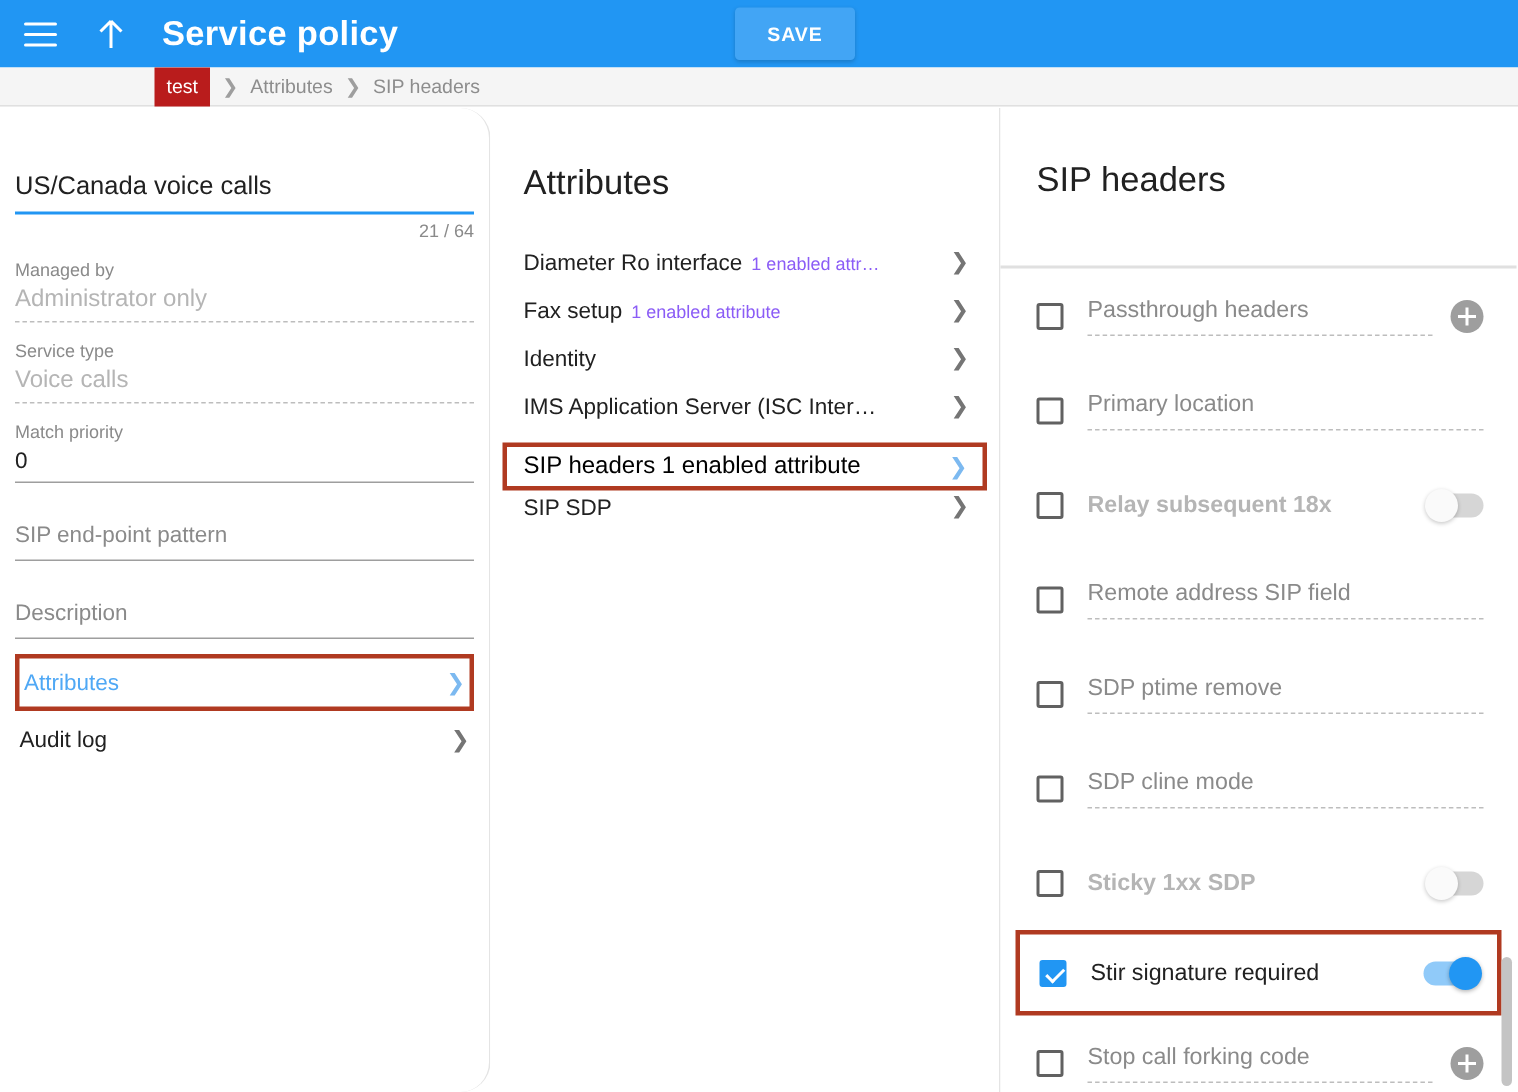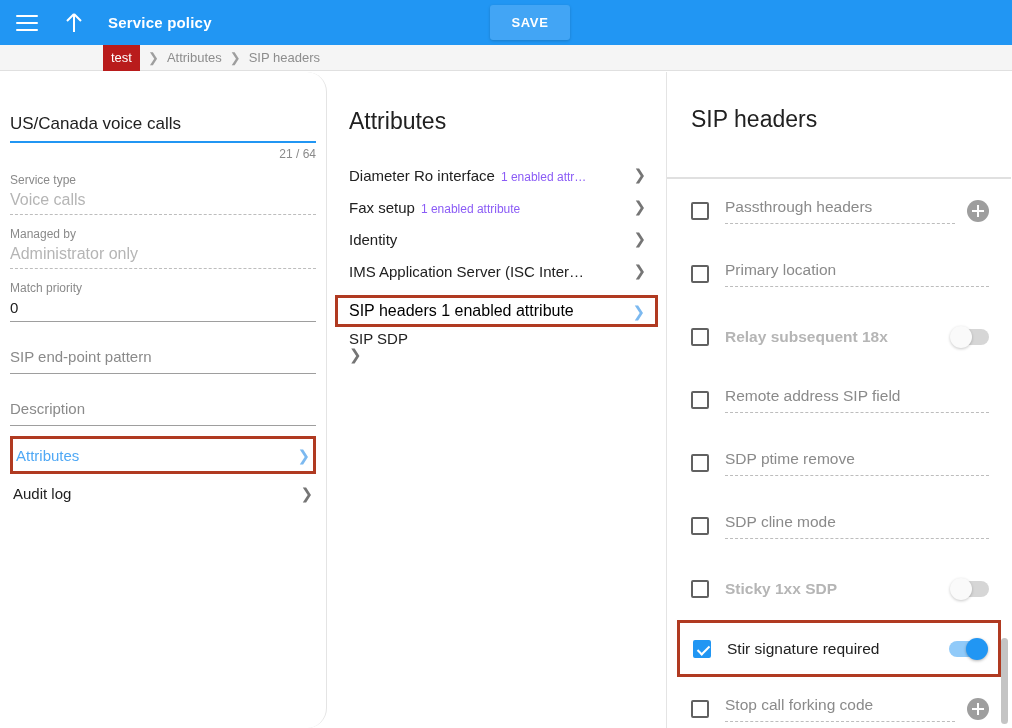--- a/index.html
+++ b/index.html
@@ -17,21 +17,21 @@
     background:#2196f3; display:flex; align-items:center;
   }
   .hamburger { width:22px; height:16px; margin-left:16px; position:relative; cursor:pointer; }
   .hamburger i { position:absolute; left:0; width:22px; height:2px; background:#fff; border-radius:1px; }
   .hamburger i:nth-child(1){ top:0; }
   .hamburger i:nth-child(2){ top:7px; }
   .hamburger i:nth-child(3){ top:14px; }
   .up-arrow { margin-left:26px; width:20px; height:22px; position:relative; cursor:pointer; }
   .up-arrow svg { display:block; }
   .appbar-title {
-    margin-left:24px; color:#fff; font-size:15px; font-weight:bold;
+    margin-left:24px; color:#fff; font-size:23px; font-weight:bold;
     letter-spacing:0.2px;
   }
   .save-btn {
     position:absolute; left:490px; top:5px; width:80px; height:35px;
     background:#42a5f5; color:#fff; border:none; border-radius:3px;
     font-family:"Liberation Sans", sans-serif; font-size:13px; font-weight:bold;
     letter-spacing:0.6px; cursor:pointer;
     box-shadow:0 1px 3px rgba(0,0,0,0.18);
   }
 
@@ -185,27 +185,27 @@
   </div>
 
   <div class="cols">
 
     <div class="col-left">
       <div class="lp">
         <div class="policy-name underline-blue">US/Canada voice calls</div>
         <div class="counter">21 / 64</div>
 
         <div class="field">
+          <div class="field-label">Managed by</div>
+          <div class="field-value-disabled dashed">Administrator only</div>
+        </div>
+
+        <div class="field">
           <div class="field-label">Service type</div>
           <div class="field-value-disabled dashed">Voice calls</div>
-        </div>
-
-        <div class="field">
-          <div class="field-label">Managed by</div>
-          <div class="field-value-disabled dashed">Administrator only</div>
         </div>
 
         <div class="field">
           <div class="field-label">Match priority</div>
           <div class="field-value solid">0</div>
         </div>
 
         <div class="empty-field">
           <div class="placeholder solid">SIP end-point pattern</div>
         </div>
@@ -267,21 +267,21 @@
         </div>
 
         <div class="attr-hl">
           <span class="txt">
             <span class="name blue">SIP headers</span>
             <span class="meta">1 enabled attribute</span>
           </span>
           <span class="chev blue">❯</span>
         </div>
 
-        <div class="attr-row" style="margin-top:3px;flex-direction:column;">
+        <div class="attr-row" style="margin-top:3px;">
           <span class="txt">
             <span class="name">SIP SDP</span>
             <span class="meta"></span>
           </span>
           <span class="chev">❯</span>
         </div>
 
       </div>
     </div>
 

